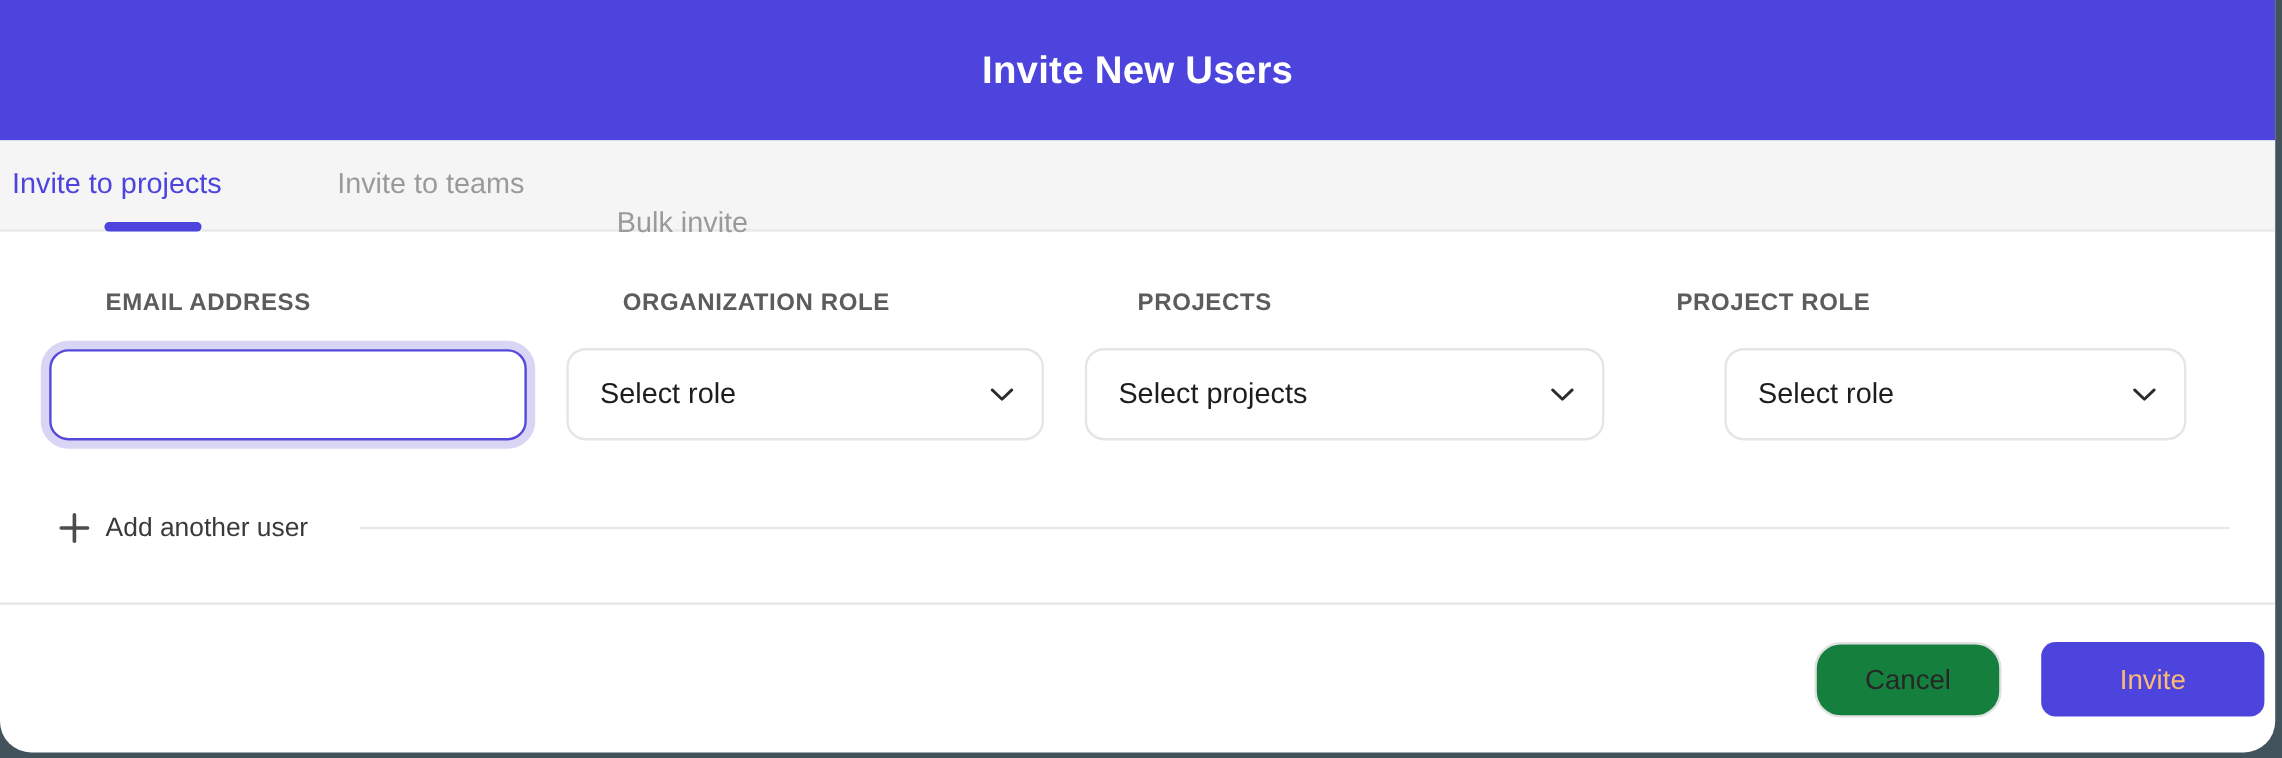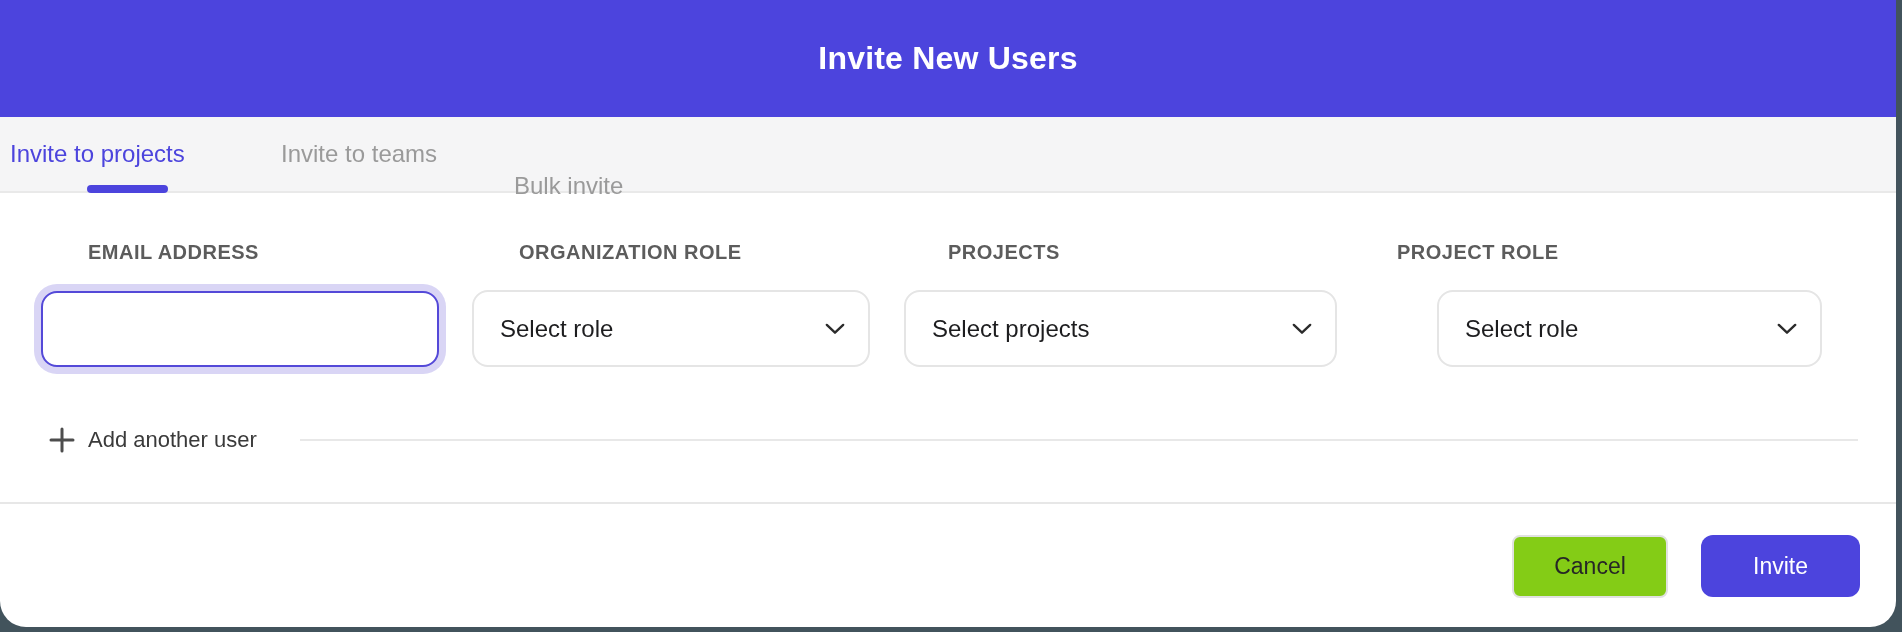--- a/index.html
+++ b/index.html
@@ -156,40 +156,40 @@
   .footer-divider {
     position: absolute;
     left: 0; right: 0; top: 502px;
     height: 2px;
     background: #e7e7e7;
   }
   .cancel-button {
     position: absolute;
     left: 1512px; top: 535px;
     width: 156px; height: 63px;
-    background: #84cc16;
+    background: #15803d;
     border: 2px solid #e1e1e1;
-    border-radius: 8px;
+    border-radius: 22px;
     font-family: inherit;
     font-size: 23px;
     font-weight: 500;
     color: #262626;
     cursor: pointer;
   }
   .invite-button {
     position: absolute;
     left: 1701px; top: 535px;
-    width: 159px; height: 62px;
+    width: 186px; height: 62px;
     background: var(--accent);
     border: none;
     border-radius: 12px;
     font-family: inherit;
     font-size: 23px;
     font-weight: 500;
-    color: #ffffff;
+    color: #fdba74;
     cursor: pointer;
   }
 </style>
 </head>
 <body>
 
 <div class="modal">
 
   <div class="dialog-header">
     <div class="dialog-title">Invite New Users</div>

